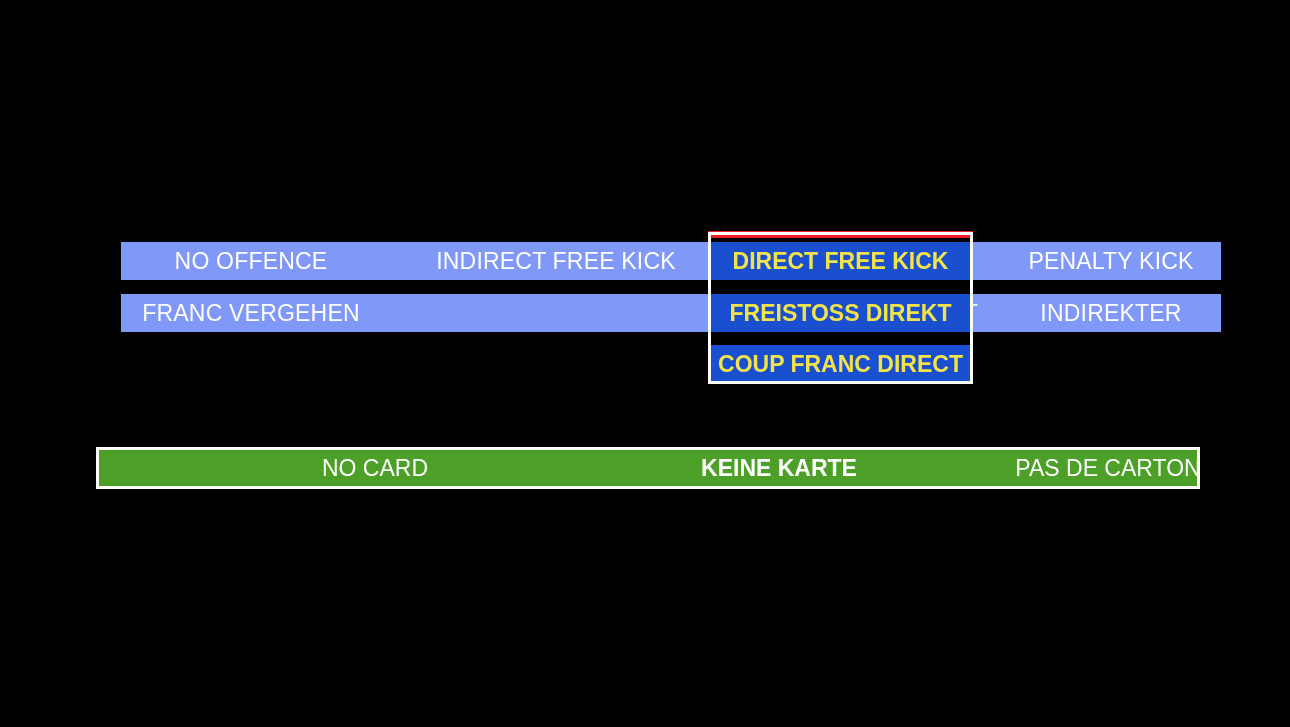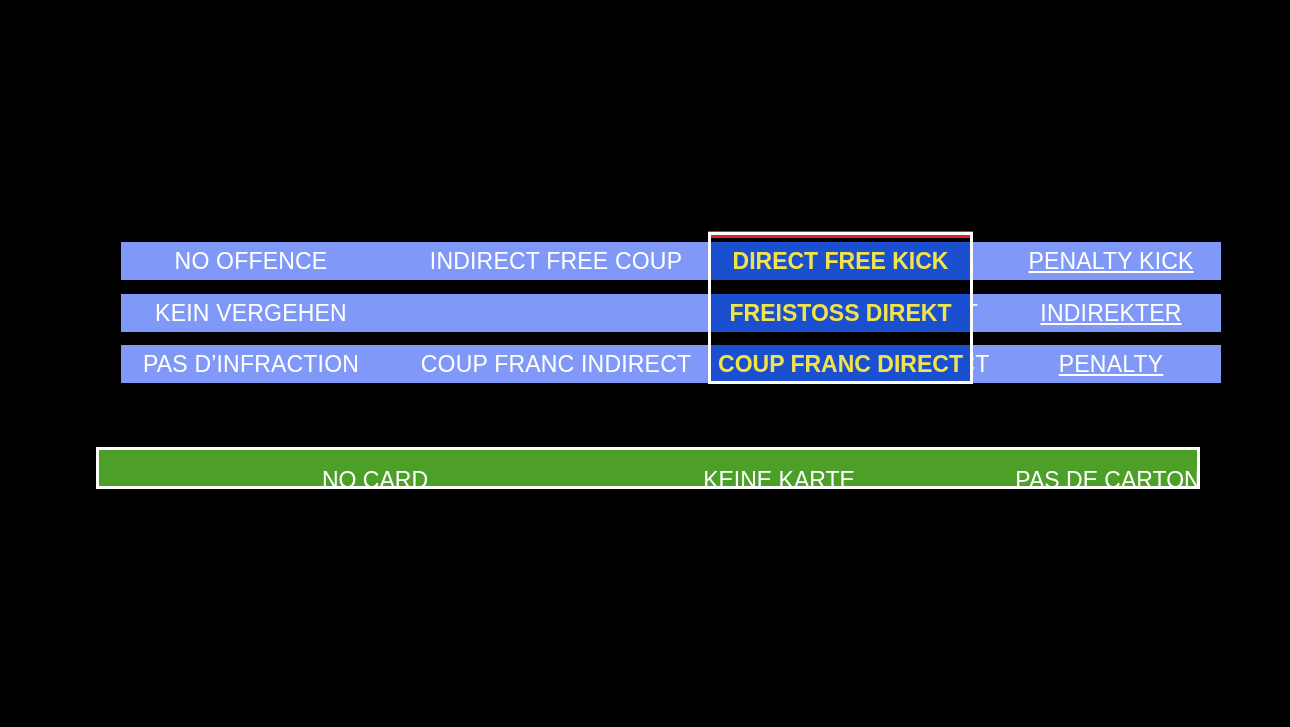--- a/index.html
+++ b/index.html
@@ -46,21 +46,21 @@
     text-align: center;
     color: #ffffff;
     font-size: 23px;
     letter-spacing: 0.2px;
     white-space: nowrap;
     overflow: hidden;
   }
   .col-0 { left: 0px;   width: 260px; }
   .col-1 { left: 260px; width: 350px; }
   .col-2 { left: 610px; width: 270px; }
-  .col-3 { left: 880px; width: 220px; text-decoration: underline; }
+  .col-3 { left: 880px; width: 220px; }
 
   
   #highlight-box {
     position: absolute;
     left: 708px;
     top: 232px;
     width: 265px;
     height: 152px;
     border: 3px solid #ffffff;
     box-sizing: border-box;
@@ -98,57 +98,51 @@
     left: 96px;
     top: 447px;
     width: 1104px;
     height: 42px;
     background: #4ca028;
     border: 3px solid #ffffff;
     box-sizing: border-box;
   }
   .card-cell {
     position: absolute;
-    top: 12px;
+    top: 0;
     height: 48px;
     line-height: 36px;
     text-align: center;
     color: #ffffff;
     font-size: 23px;
     white-space: nowrap;
     overflow: hidden;
   }
   .card-col-0 { left: 0px;   width: 552px; }
-  .card-col-1 { left: 380px; width: 600px; }
+  .card-col-1 { left: 380px; width: 600px; font-weight: bold; }
   .card-col-2 { left: 720px; width: 578px; }
 </style>
 </head>
 <body>
 
 <div id="slide">
 
   <div class="lang-row" id="row-en">
     <div class="cell col-0">NO OFFENCE</div>
-    <div class="cell col-1">INDIRECT FREE COUP</div>
+    <div class="cell col-1">INDIRECT FREE KICK</div>
     <div class="cell col-2">DIRECT FREE KICK</div>
     <div class="cell col-3">PENALTY KICK</div>
   </div>
 
   <div class="lang-row" id="row-de">
-    <div class="cell col-0">KEIN VERGEHEN</div>
+    <div class="cell col-0">FRANC VERGEHEN</div>
     <div class="cell col-2">FREISTOSS DIREKT</div>
     <div class="cell col-3">INDIREKTER</div>
   </div>
 
-  <div class="lang-row" id="row-fr">
-    <div class="cell col-0">PAS D’INFRACTION</div>
-    <div class="cell col-1">COUP FRANC INDIRECT</div>
-    <div class="cell col-2">COUP FRANC DIRECT</div>
-    <div class="cell col-3">PENALTY</div>
-  </div>
 
   <div id="highlight-red-bar"></div>
 
   <div class="hl-cell" id="hl-en">DIRECT FREE KICK</div>
   <div class="hl-cell" id="hl-de">FREISTOSS DIREKT</div>
   <div class="hl-cell" id="hl-fr">COUP FRANC DIRECT</div>
 
   <div id="highlight-box"></div>
 
   <div id="card-bar">

